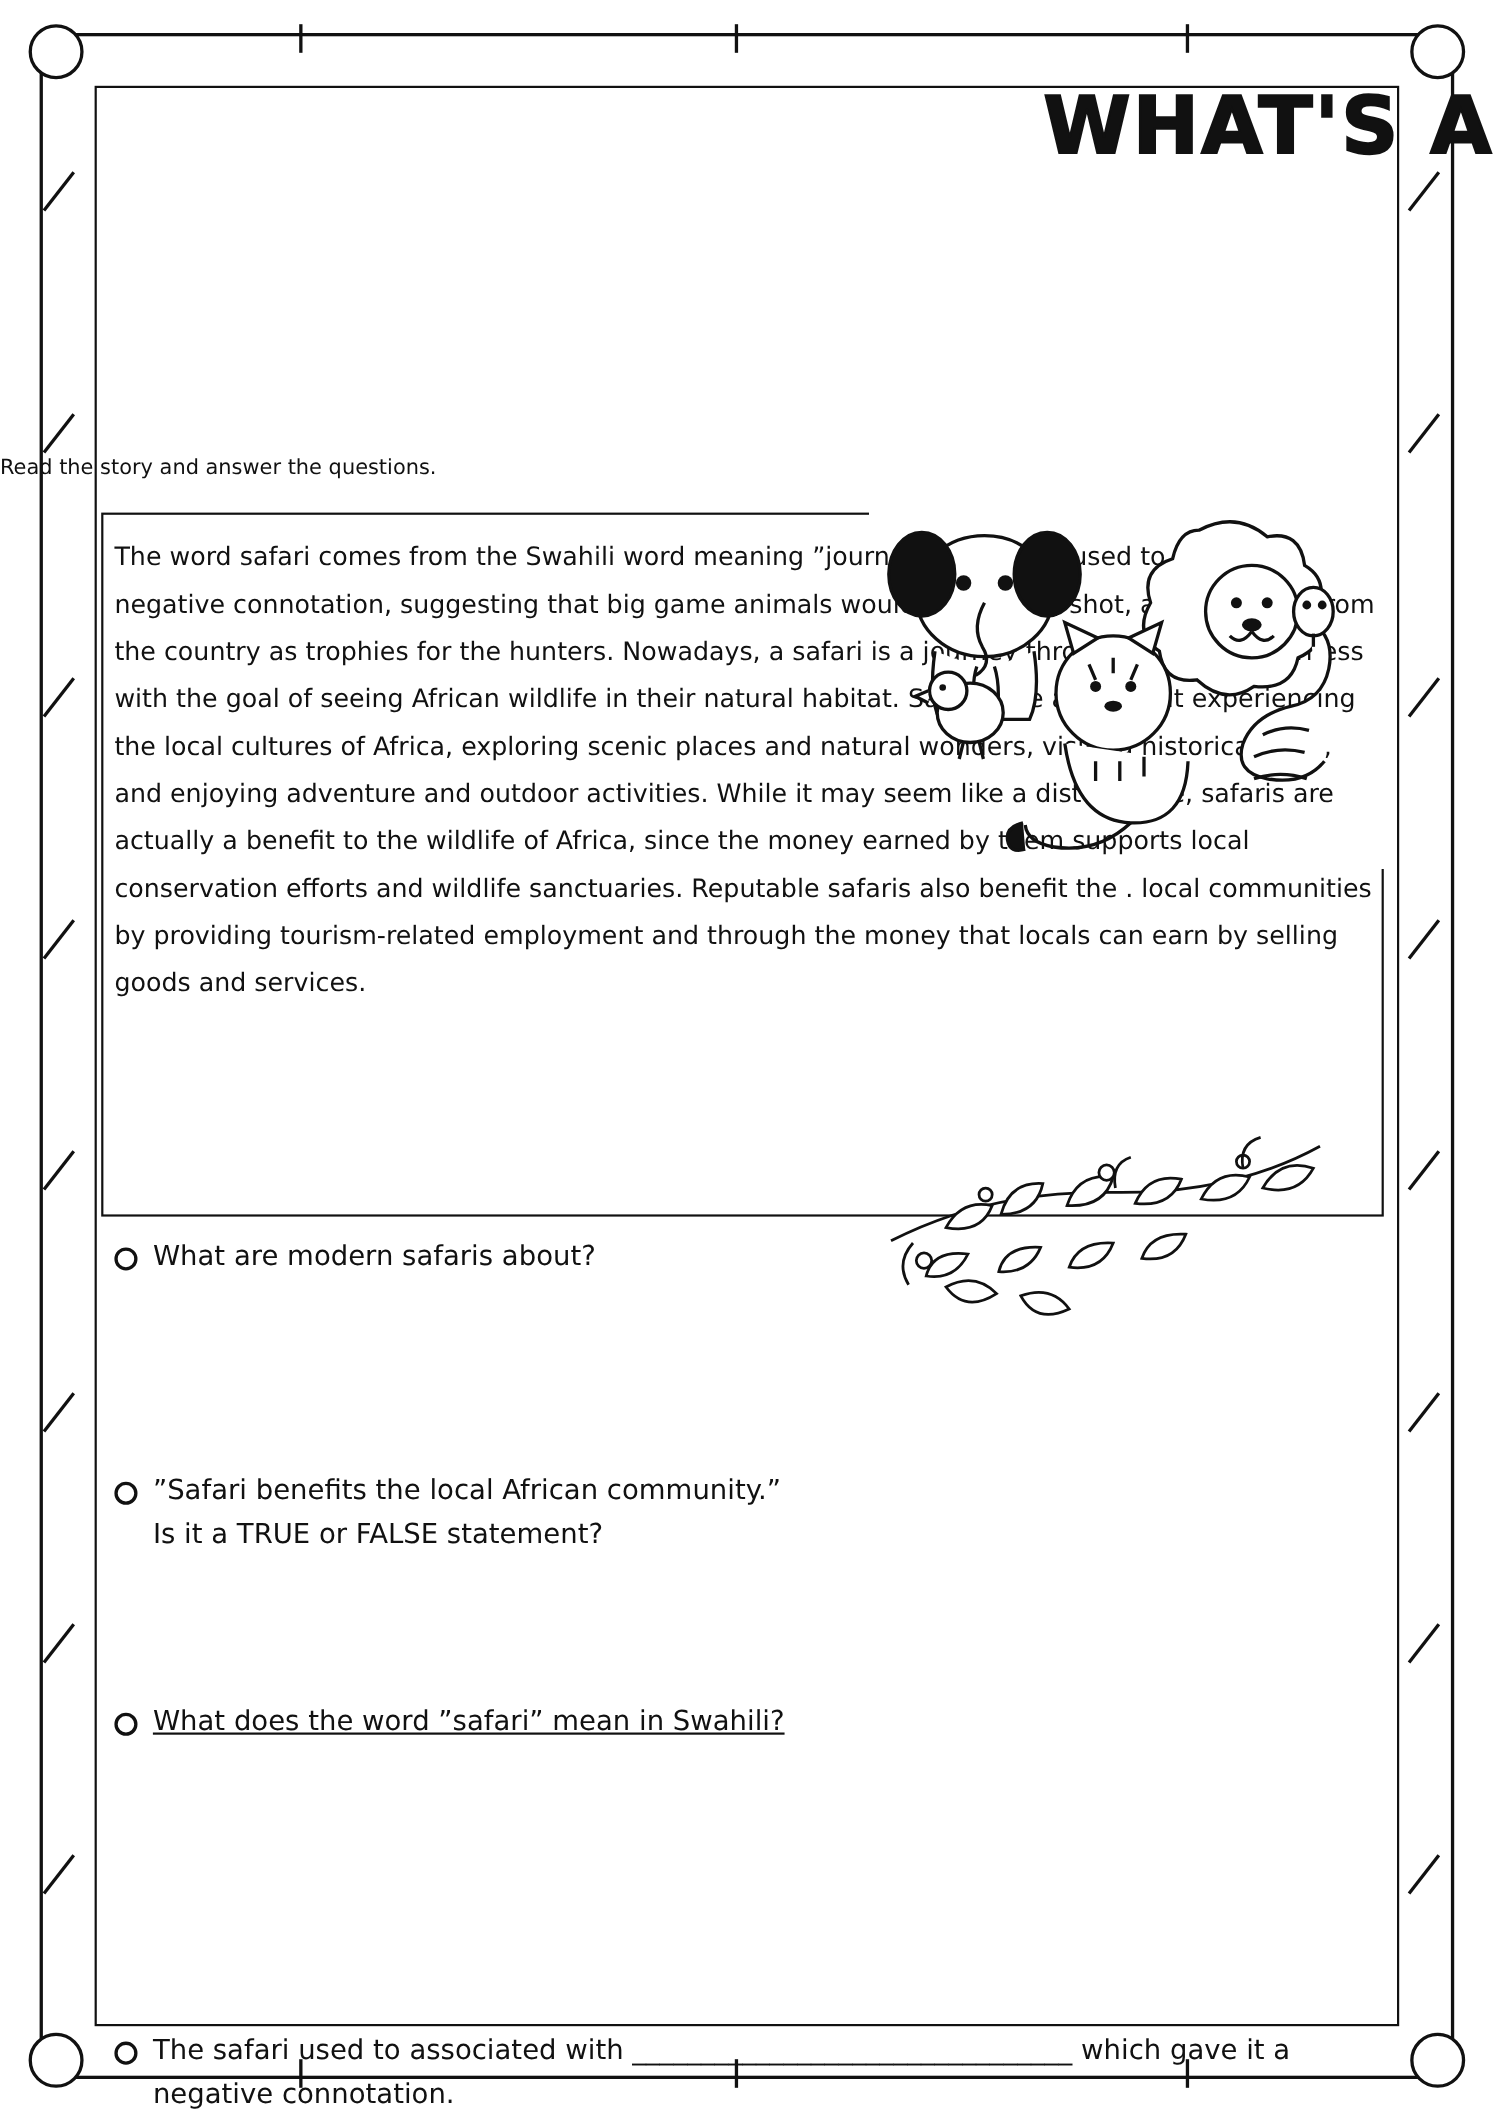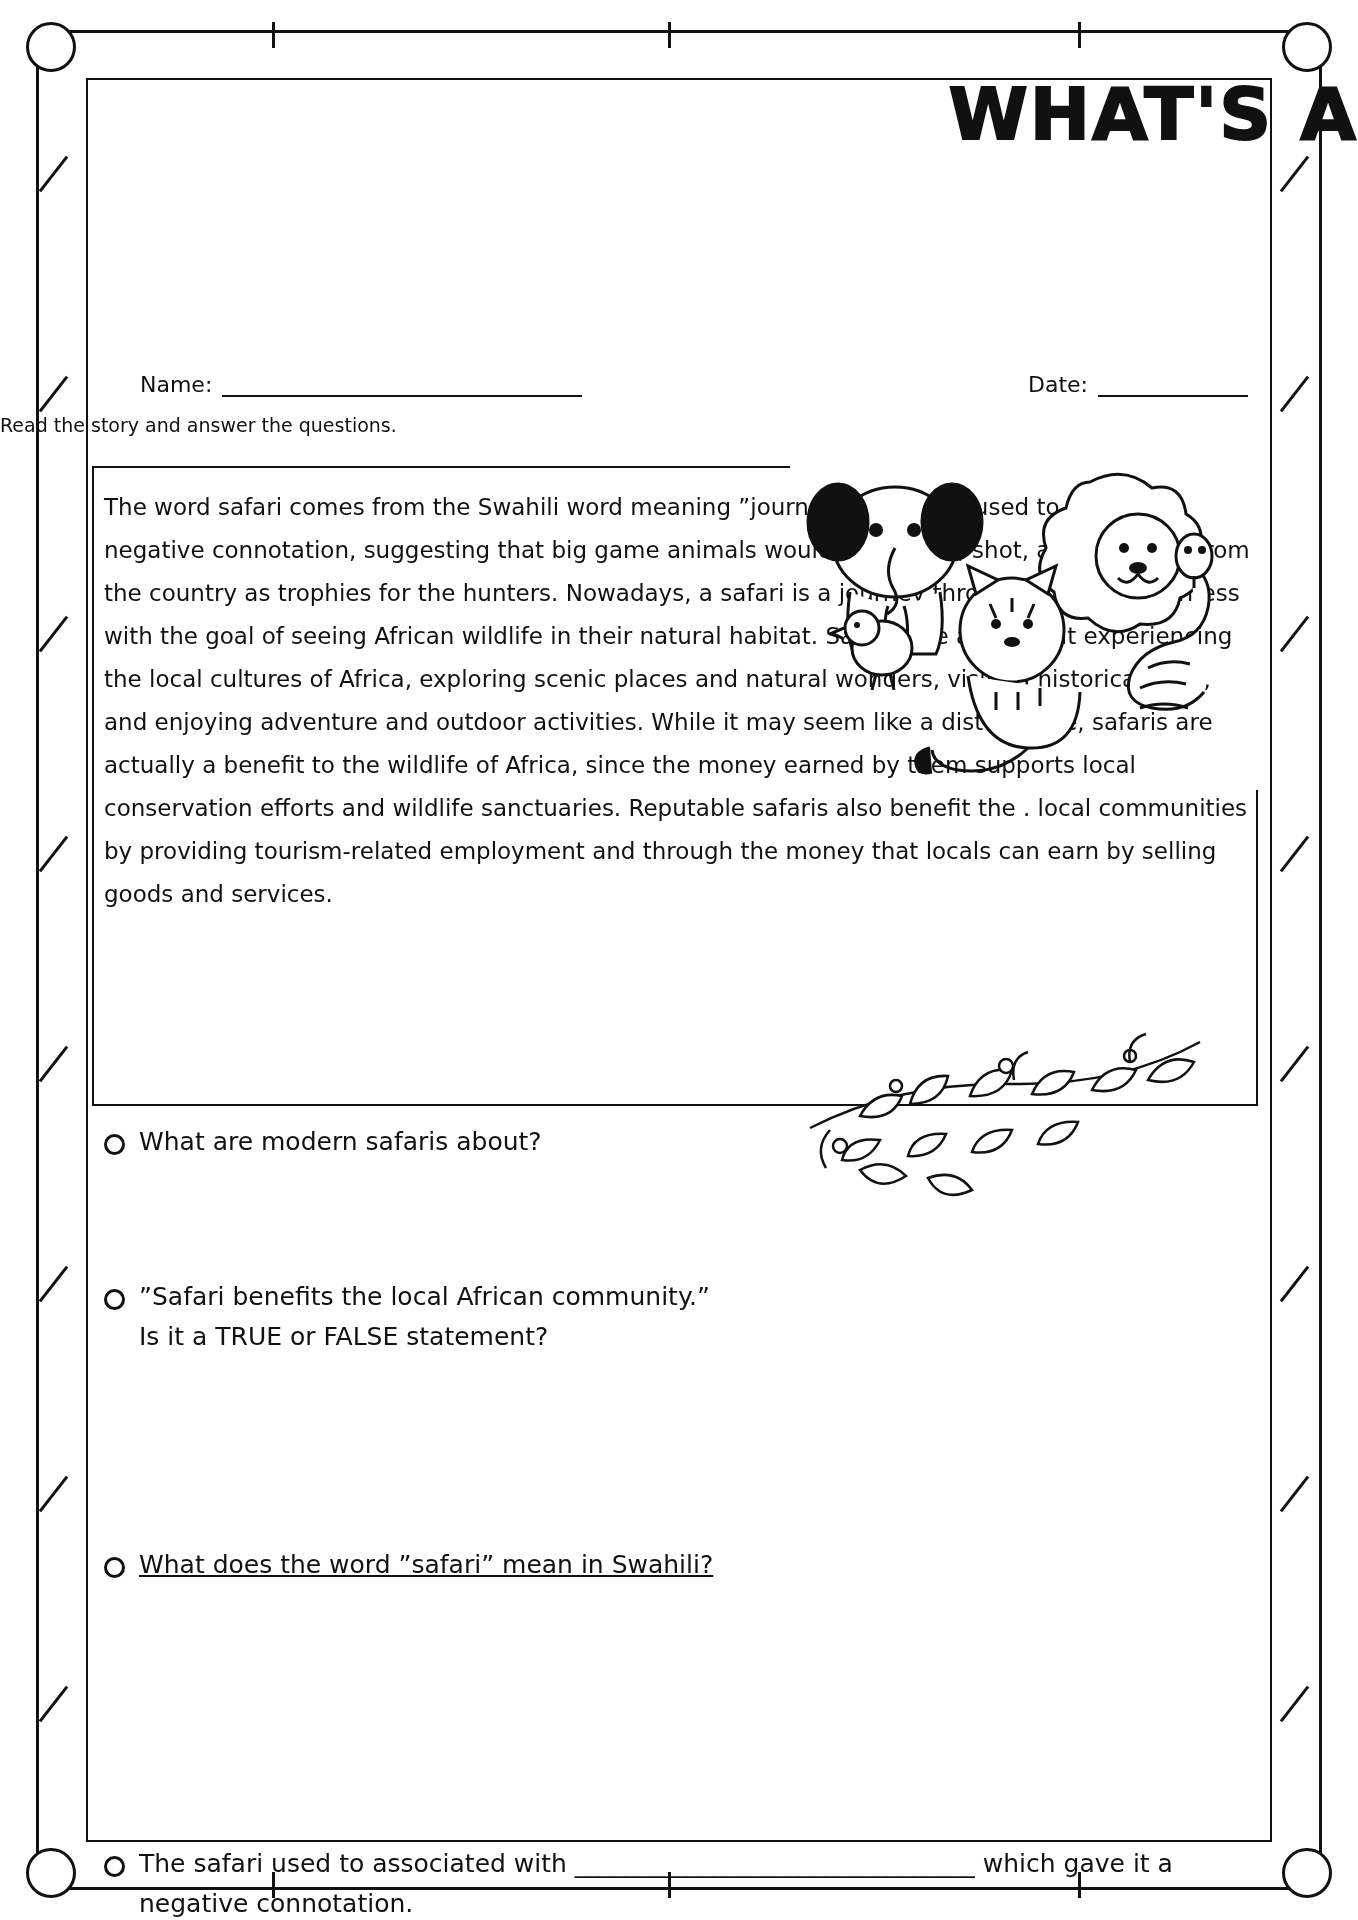--- a/index.html
+++ b/index.html
@@ -204,21 +204,21 @@
   .q-bullet {
     flex: 0 0 auto;
     width: 15px;
     height: 15px;
     border: 3px solid #111;
     border-radius: 50%;
     margin-top: 12px;
   }
   .q-text { flex: 1 1 auto; }
   .q1 { top: 1122px; }
-  .q2 { top: 1277px; }
+  .q2 { top: 1335px; }
   .q3 { top: 1545px; text-decoration: underline; }
   .q4 { top: 1844px; justify-content: space-between; }
 </style>
 </head>
 <body>
 
 <div class="page">
 
   <div class="frame-outer"></div>
   <div class="frame-inner"></div>
@@ -250,30 +250,20 @@
   <div class="slash" style="right:62px; top:832px;"></div>
   <div class="slash" style="right:62px; top:1042px;"></div>
   <div class="slash" style="right:62px; top:1262px;"></div>
   <div class="slash" style="right:62px; top:1472px;"></div>
   <div class="slash" style="right:62px; top:1682px;"></div>
 
   <div class="title-block">
     <div class="title-line1">WHAT'S A</div>
   </div>
 
-  <div class="meta-row">
-    <div class="name-group">
-      <span class="meta-label">Name:</span>
-      <span class="rule rule-name"></span>
-    </div>
-    <div class="date-group">
-      <span class="meta-label">Date:</span>
-      <span class="rule rule-date"></span>
-    </div>
-  </div>
 
   <div class="instruction">Read the story and answer the questions.</div>
 
   <div class="story-box"></div>
   <div class="art-mask"></div>
   <div class="story-text">
     <p>The word safari comes from the Swahili word meaning ”journey.” The word used to have a negative connotation, suggesting that big game animals would be hunted, shot, and removed from the country as trophies for the hunters. Nowadays, a safari is a journey through African wilderness with the goal of seeing African wildlife in their natural habitat. Safaris are also about experiencing the local cultures of Africa, exploring scenic places and natural wonders, visiting historical sites, and enjoying adventure and outdoor activities. While it may seem like a disturbance, safaris are actually a benefit to the wildlife of Africa, since the money earned by them supports local conservation efforts and wildlife sanctuaries. Reputable safaris also benefit the . local communities by providing tourism-related employment and through the money that locals can earn by selling goods and services.</p>
   </div>
 
   <div class="animals">

